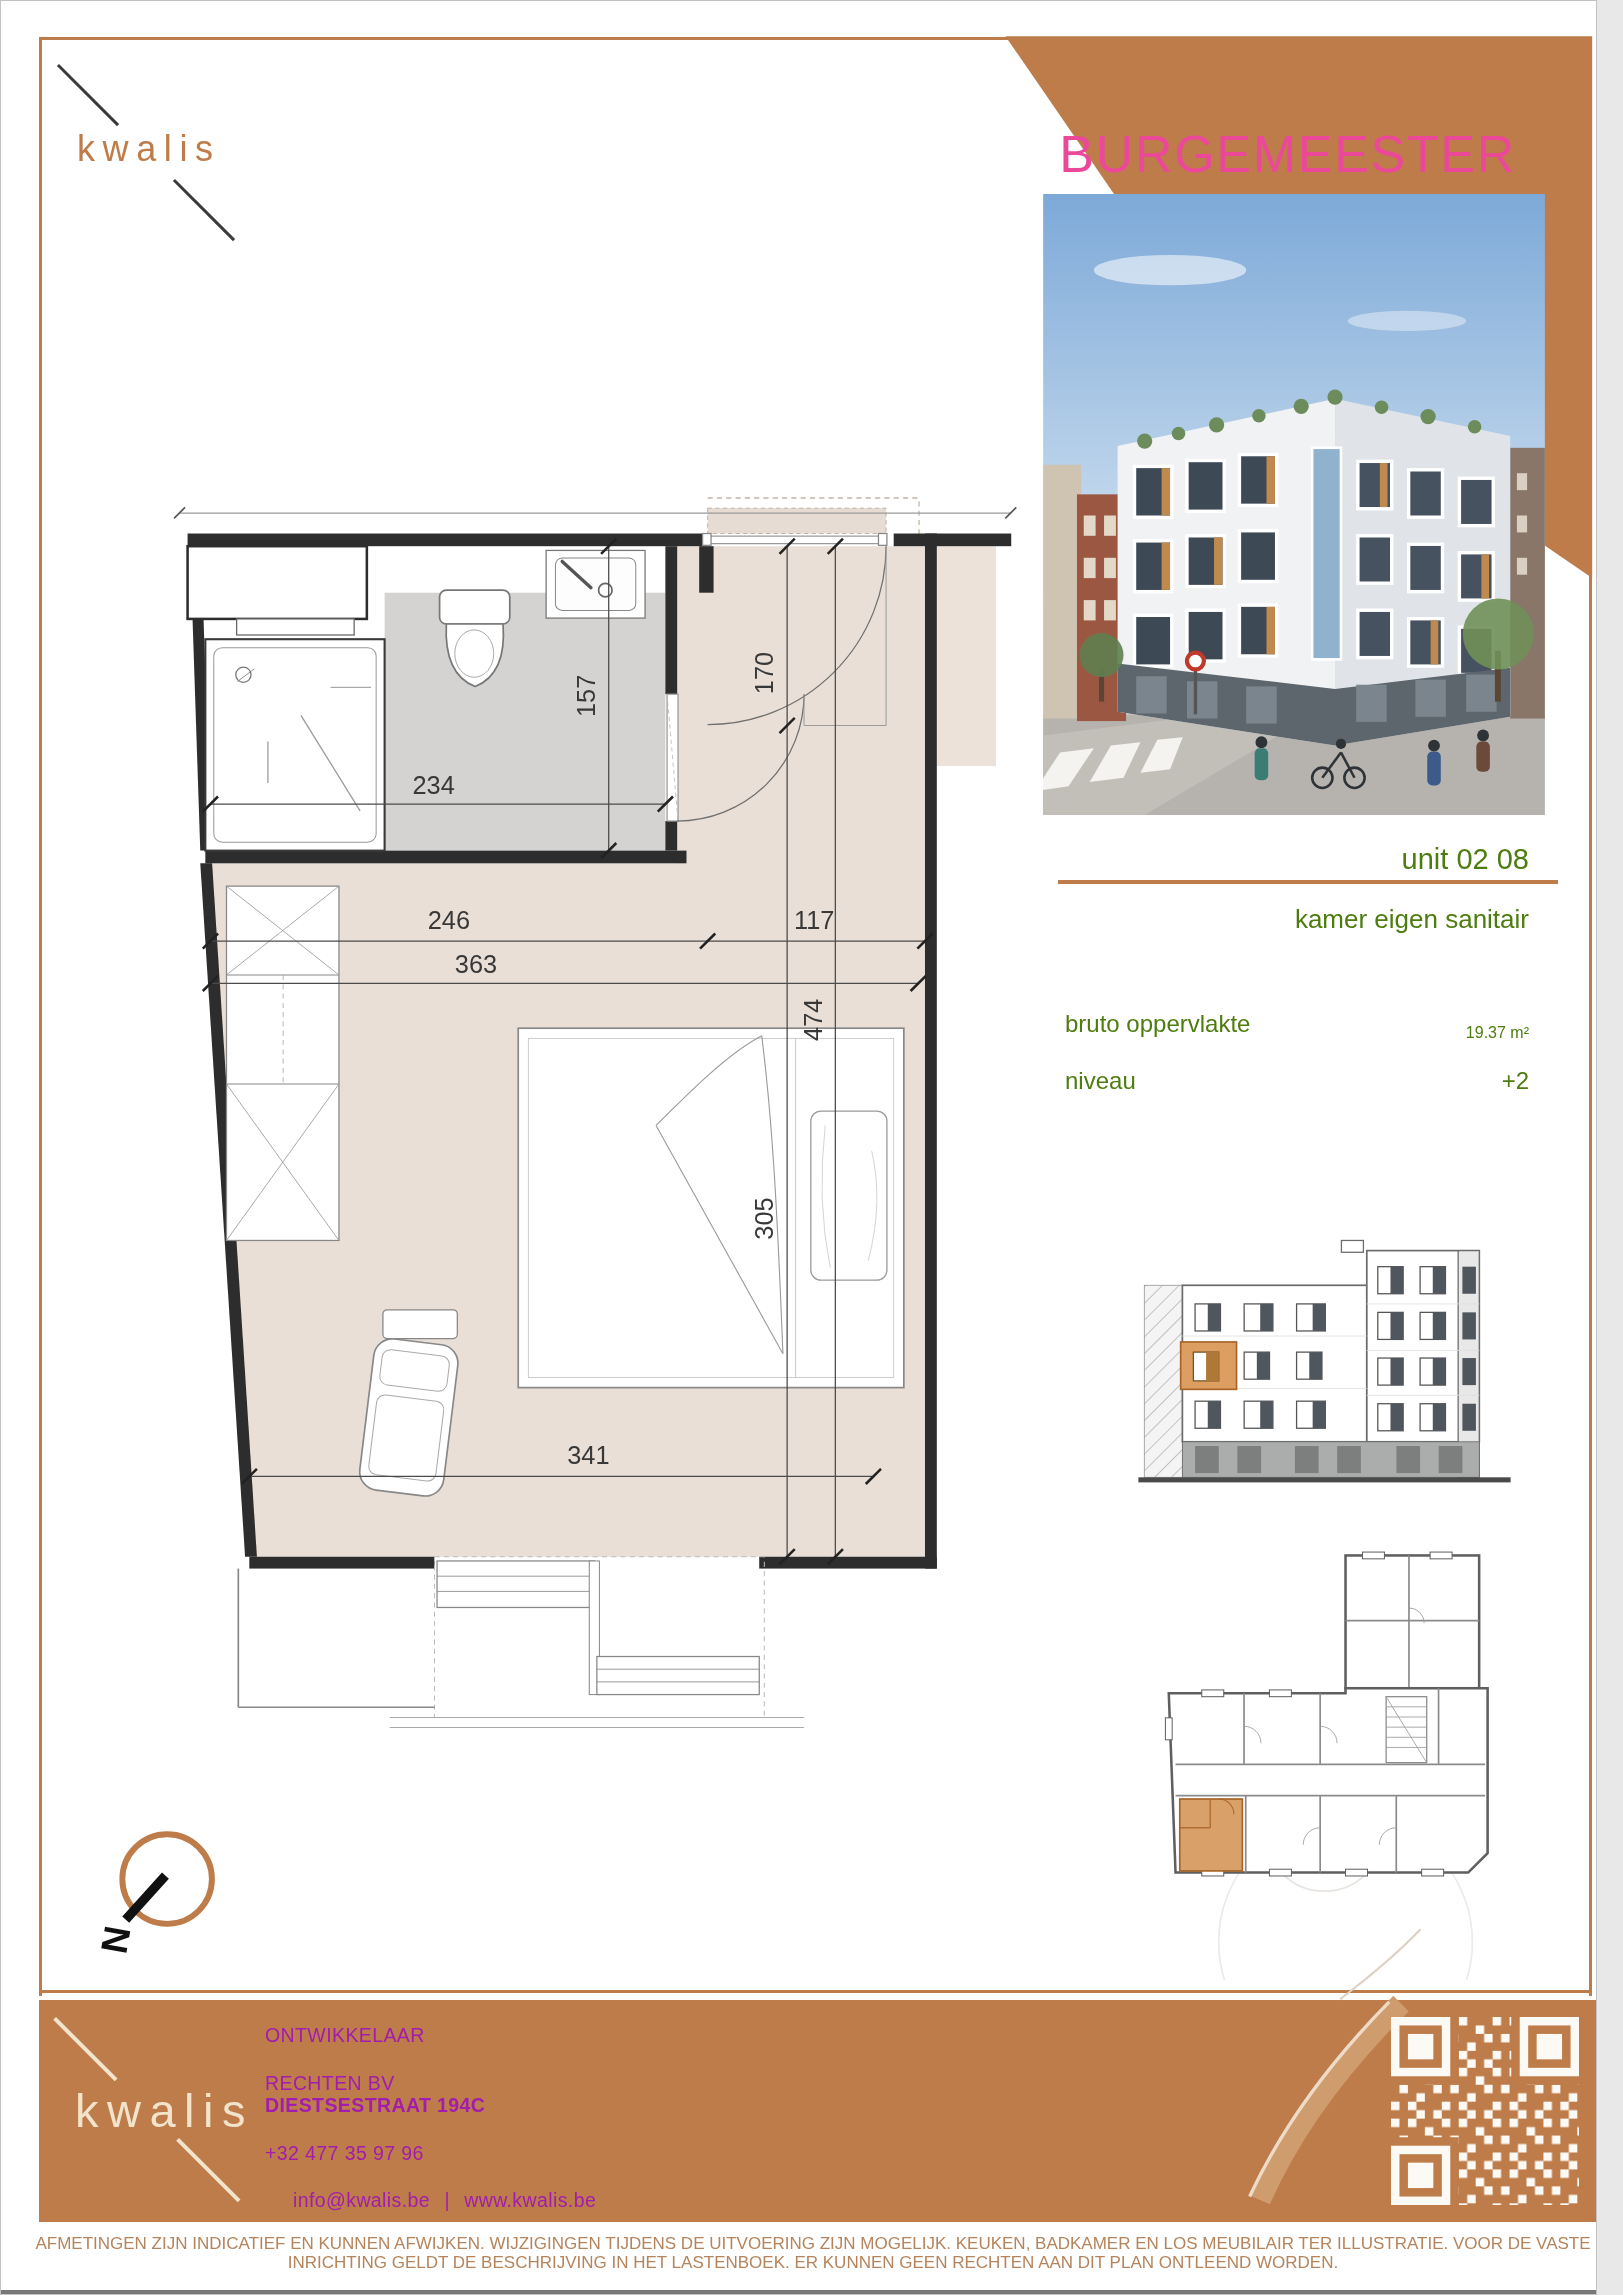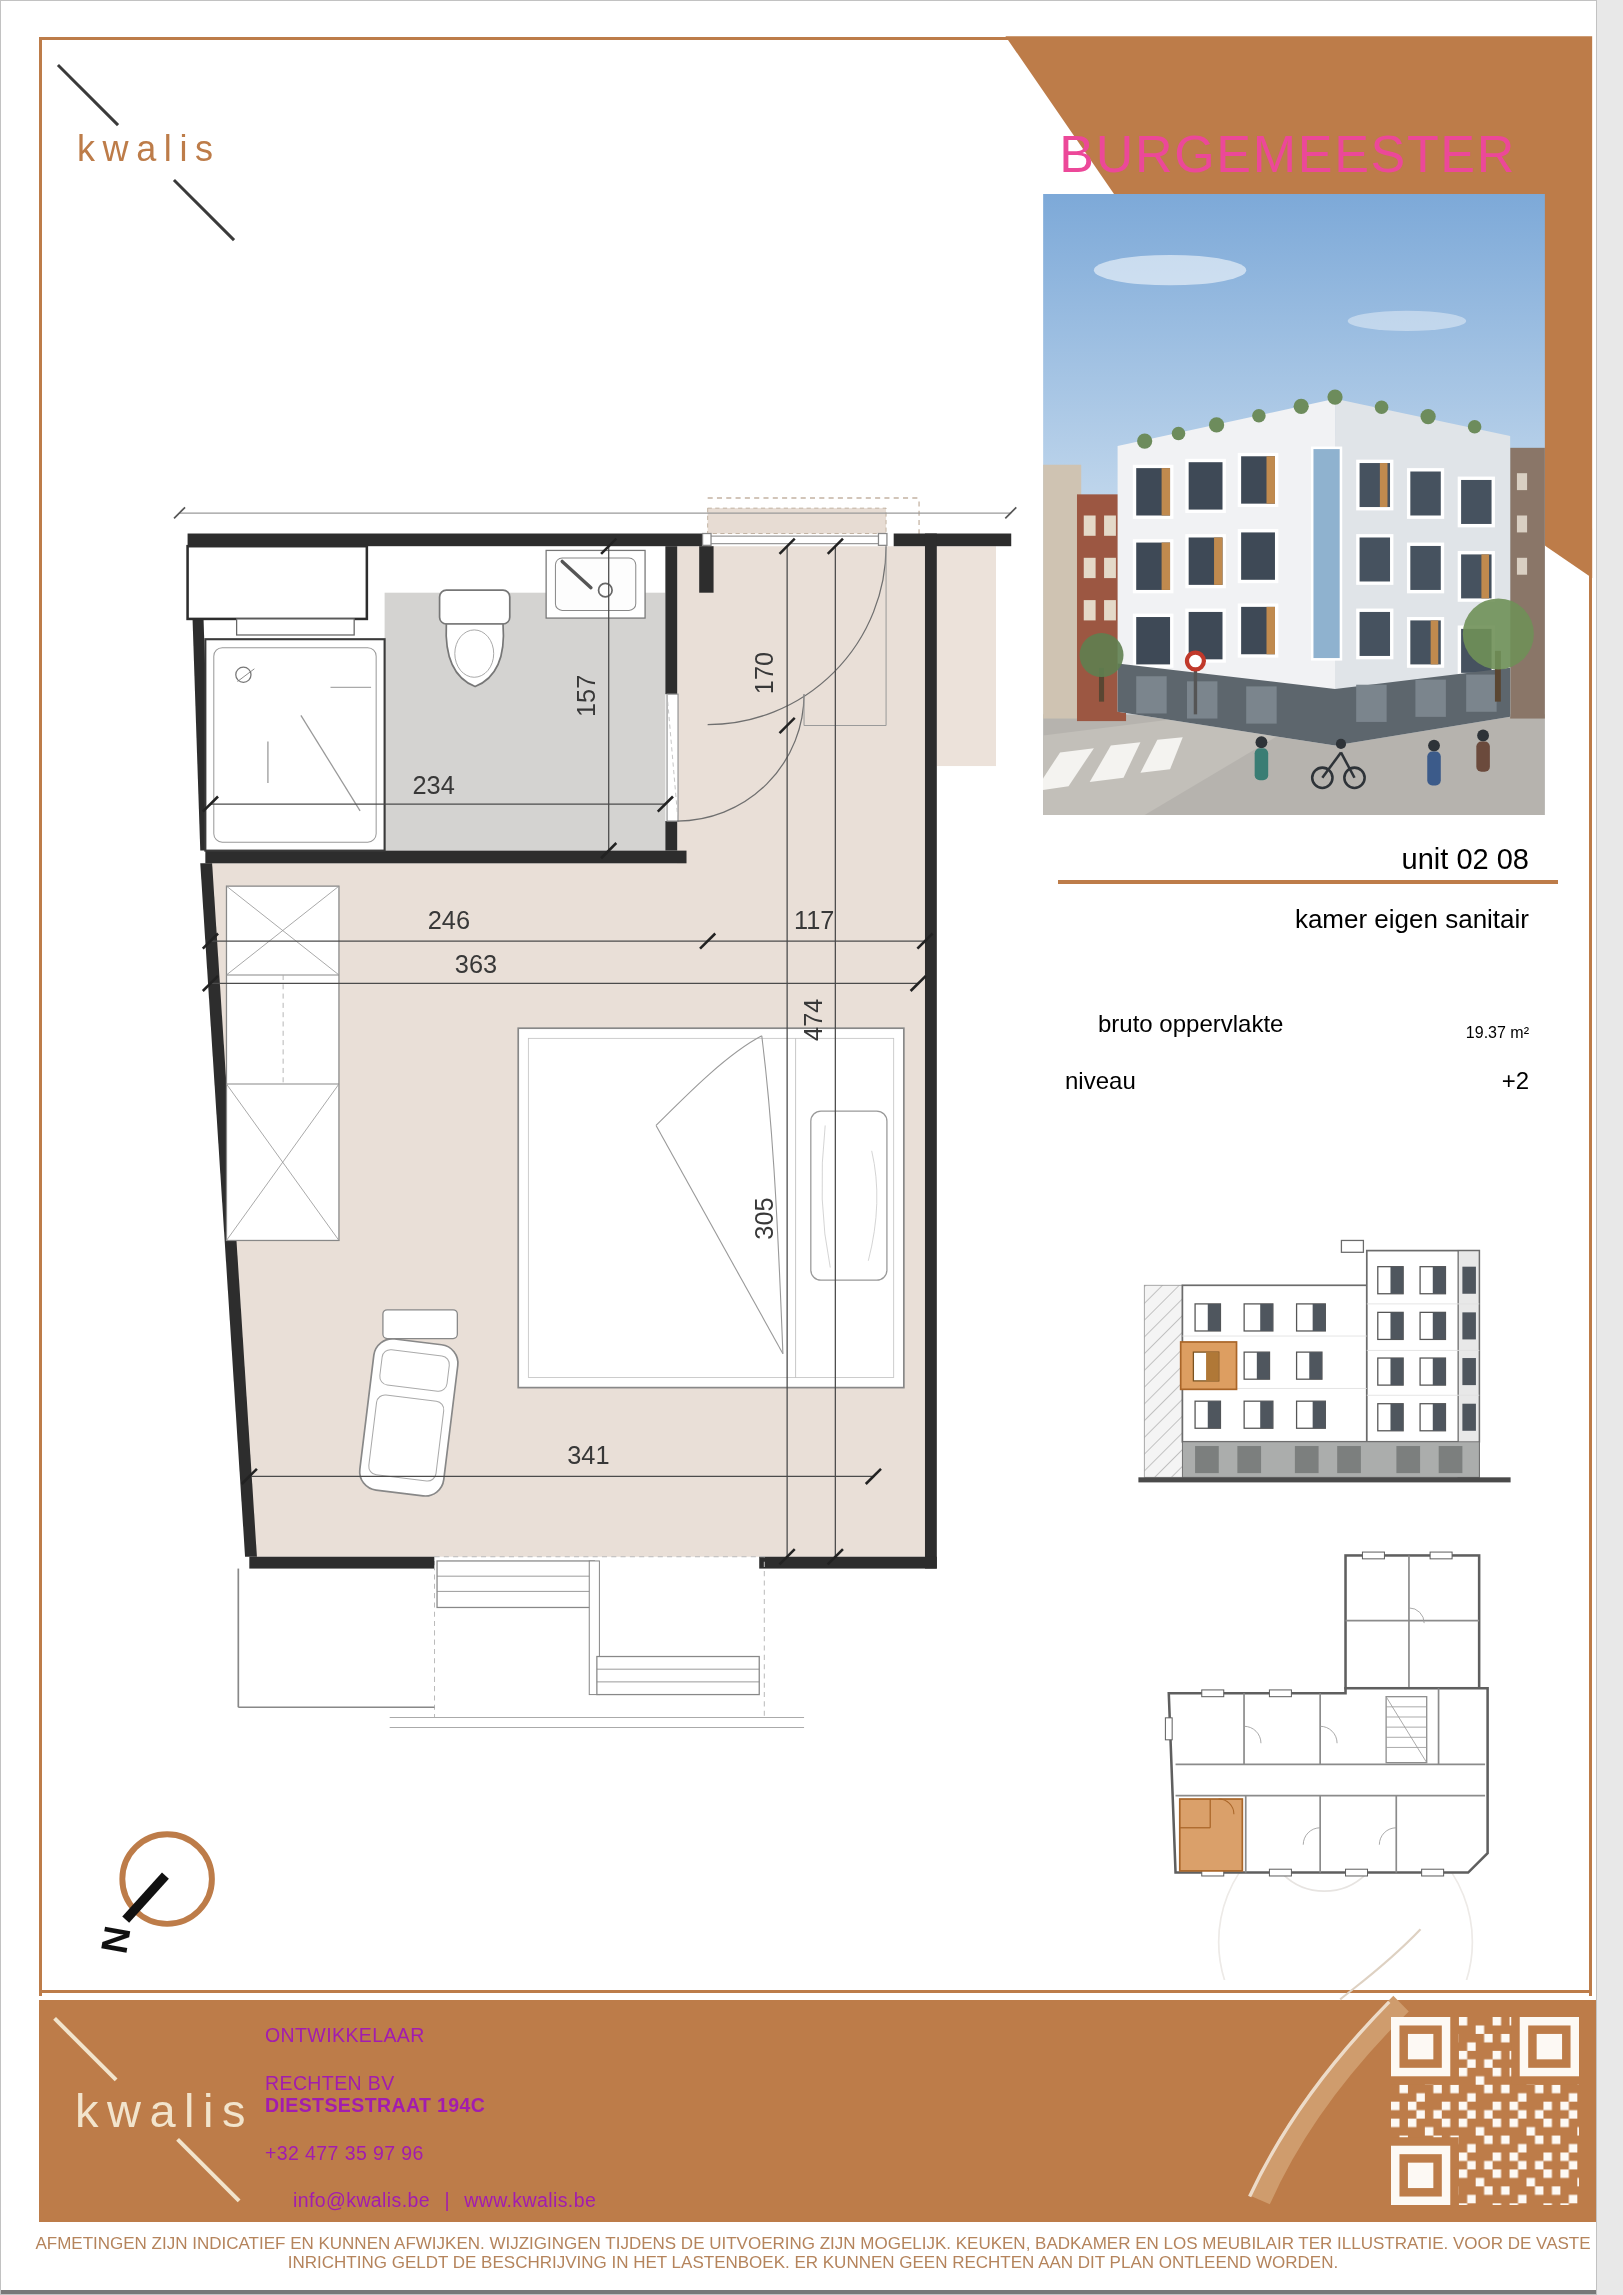--- a/index.html
+++ b/index.html
@@ -8,21 +8,21 @@
   .abs{position:absolute;}
   .frameline{position:absolute;background:#bd7c49;}
   
   .logoline{position:absolute;width:85px;height:3.4px;background:#3a3a3a;transform:rotate(45deg);transform-origin:0 0;}
   .logotext{position:absolute;color:#bd7c49;font-size:36px;letter-spacing:7.6px;font-weight:500;}
   
   .hdr{position:absolute;right:80px;text-align:right;color:#ec4899;}
   .hdr-title{top:123px;font-size:52px;letter-spacing:1.7px;font-weight:400;}
   .hdr-addr{top:201px;font-size:23px;line-height:40px;font-weight:400;}
   
-  .u-label{position:absolute;color:#000000;}
+  .u-label{position:absolute;color:#4d7c0f;}
   .rightcol{right:67px;text-align:right;}
   
   .band{position:absolute;left:38px;top:1999px;width:1558px;height:222px;background:#bd7c49;}
   .f-logo-line{position:absolute;width:87px;height:4.2px;background:#f2e4cc;transform:rotate(45deg);transform-origin:0 0;}
   .f-logo-text{position:absolute;color:#f2e4cc;font-size:47px;letter-spacing:8.5px;font-weight:500;}
   .f-item{position:absolute;left:264px;color:#a21caf;font-size:19.5px;letter-spacing:0.4px;}
   .disc{position:absolute;left:0;width:1624px;text-align:center;color:#b5845c;font-size:17px;}
   .botbar{position:absolute;left:0;bottom:0;width:1624px;height:4.2px;background:#787878;}
   svg text{font-family:"Liberation Sans","DejaVu Sans",sans-serif;}
 </style>
@@ -165,21 +165,21 @@
       <circle cx="368" cy="690" r="12" fill="none" stroke="#2e3338" stroke-width="3"></circle>
       <line x1="330" y1="690" x2="352" y2="660" stroke="#2e3338" stroke-width="3"></line>
       <line x1="352" y1="660" x2="368" y2="690" stroke="#2e3338" stroke-width="3"></line>
       <circle cx="352" cy="650" r="6" fill="#2e3338"></circle>
     </g>
   </svg>
 
   <div class="u-label rightcol abs" style="top:842px;font-size:29px;">unit 02 08</div>
   <div class="abs" style="left:1057px;top:879px;width:500px;height:4.2px;background:#bd7c49;"></div>
   <div class="u-label rightcol abs" style="top:903px;font-size:26px;text-align:right;">kamer eigen sanitair</div>
-  <div class="u-label abs" style="left:1097px;top:1009px;font-size:24px;">bruto oppervlakte</div>
+  <div class="u-label abs" style="left:1064px;top:1009px;font-size:24px;">bruto oppervlakte</div>
   <div class="u-label rightcol abs" style="top:1023px;font-size:16px;">19.37 m²</div>
   <div class="u-label abs" style="left:1064px;top:1066px;font-size:24px;">niveau</div>
   <div class="u-label rightcol abs" style="top:1066px;font-size:24px;">+2</div>
 
   <svg class="abs" style="left:118px;top:486px;" width="905" height="1260" viewBox="140 575 1070 1490">
 
     <rect x="836" y="600" width="211" height="30" fill="#e7dcd3" stroke="#b9a896" stroke-width="1" stroke-dasharray="5,4"></rect>
     <line x1="836" y1="588" x2="1085" y2="588" stroke="#c4b3a2" stroke-width="1.5" stroke-dasharray="6,5"></line>
     <line x1="1086" y1="592" x2="1086" y2="922" stroke="#c4b3a2" stroke-width="1.5" stroke-dasharray="6,5"></line>
 

